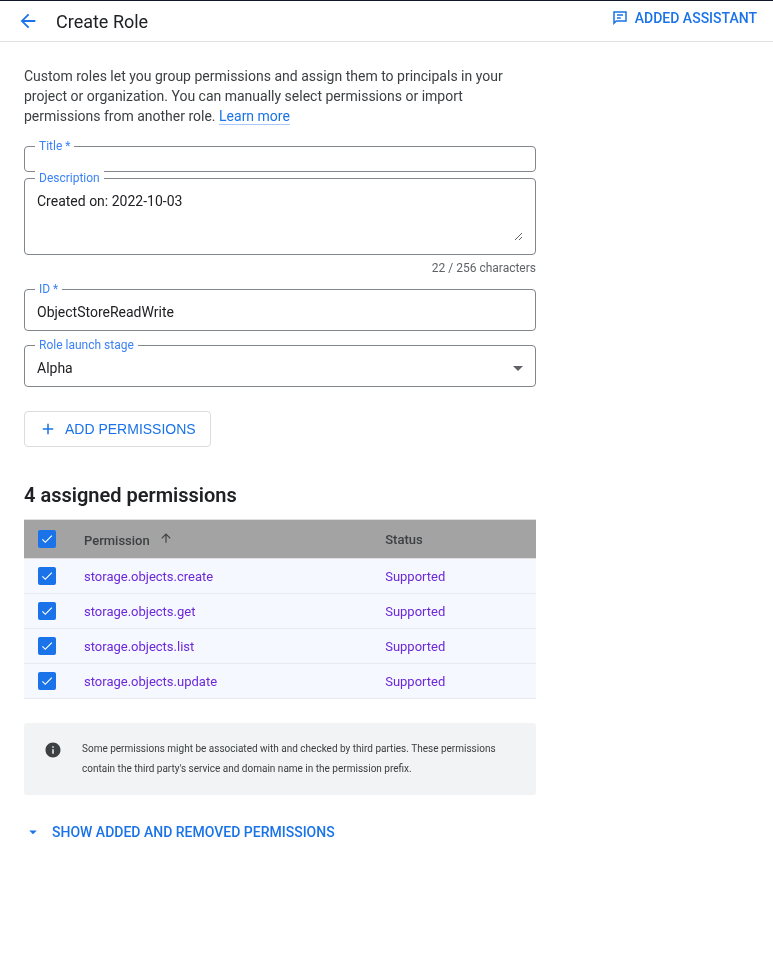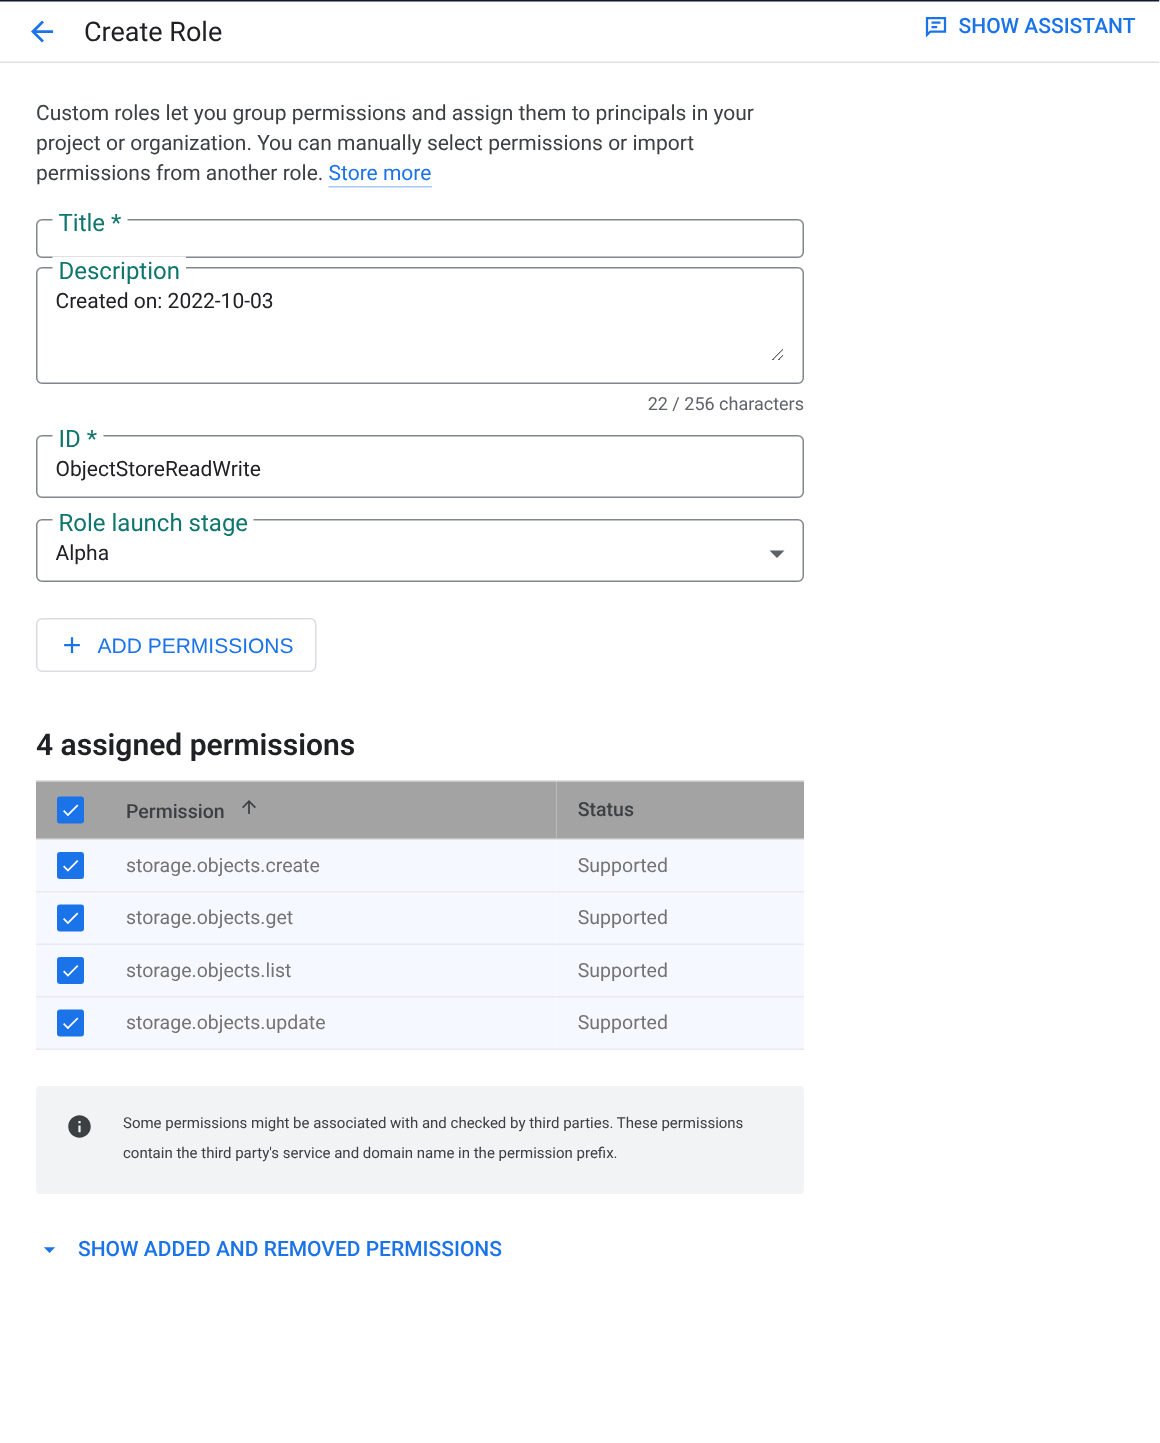--- a/index.html
+++ b/index.html
@@ -8,21 +8,21 @@
     .header-left { display: flex; align-items: center; gap: 16px; }
     .back-arrow { width: 24px; height: 24px; display: flex; align-items: center; justify-content: center; color: #1a73e8; cursor: pointer; }
     .page-title { font-size: 18px; font-weight: 400; color: #202124; }
     .help-assistant { display: flex; align-items: center; gap: 6px; color: #1a73e8; font-weight: 500; font-size: 14px; cursor: pointer; }
     .help-assistant svg { width: 18px; height: 18px; }
     .content { padding: 24px; max-width: 560px; }
     .intro { font-size: 14px; line-height: 20px; color: #3c4043; margin-bottom: 20px; }
     .learn-more { color: #1a73e8; text-decoration: none; border-bottom: 1px solid #a8c7fa; cursor: pointer; }
     .field-group { position: relative; margin-bottom: 6px; }
     .field-border { border: 1px solid #80868b; border-radius: 4px; padding: 14px 12px 10px 12px; position: relative; }
-    .field-label { position: absolute; top: -8px; left: 10px; background: #fff; padding: 0 4px; font-size: 16px; color: #0f766e; }
+    .field-label { position: absolute; top: -8px; left: 10px; background: #fff; padding: 0 4px; font-size: 12px; color: #3b82f6; }
     .field-input { width: 100%; border: none; outline: none; font-size: 14px; color: #202124; font-family: inherit; background: transparent; padding: 0; }
     .textarea-border { border: 1px solid #80868b; border-radius: 4px; padding: 14px 12px 10px 12px; position: relative; }
     .field-textarea { width: 100%; border: none; outline: none; font-size: 14px; color: #202124; font-family: inherit; resize: vertical; min-height: 48px; background: transparent; padding: 0; }
     .char-count { text-align: right; font-size: 12px; color: #5f6368; margin-bottom: 14px; }
     .select-border { border: 1px solid #80868b; border-radius: 4px; padding: 14px 12px 10px 12px; position: relative; display: flex; align-items: center; justify-content: space-between; cursor: pointer; }
     .select-value { font-size: 14px; color: #202124; }
     .dropdown-icon { width: 0; height: 0; border-left: 5px solid transparent; border-right: 5px solid transparent; border-top: 5px solid #5f6368; }
     .add-permissions-btn { display: inline-flex; align-items: center; gap: 8px; border: 1px solid #dadce0; border-radius: 4px; padding: 8px 14px; color: #1a73e8; font-weight: 500; font-size: 14px; background: #fff; cursor: pointer; margin-top: 18px; }
     .add-permissions-btn svg { width: 18px; height: 18px; }
     .section-heading { font-size: 20px; font-weight: 600; color: #202124; margin-top: 36px; margin-bottom: 12px; }
@@ -34,21 +34,21 @@
     .filter-actions { display: flex; align-items: center; gap: 18px; }
     .help-icon-circle { width: 20px; height: 20px; color: #202124; cursor: pointer; }
     .divider-v { width: 1px; height: 22px; background: #dadce0; }
     .columns-icon { width: 20px; height: 20px; cursor: pointer; }
     table { width: 100%; border-collapse: collapse; }
     thead tr { background: #a3a3a3; }
     th { text-align: left; font-weight: 500; font-size: 13px; color: #3c4043; padding: 10px 14px; border-bottom: 1px solid #e0e0e0; }
     th.checkbox-col { width: 44px; }
     .sort-arrow { margin-left: 6px; display: inline-block; }
     tbody tr { background: #f5f9ff; border-bottom: 1px solid #e8eaed; }
-    td { padding: 8px 14px; font-size: 13px; color: #737373; margin-top: 32px; }
+    td { padding: 8px 14px; font-size: 13px; color: #6d28d9; margin-top: 32px; }
     .chk { width: 18px; height: 18px; background: #1a73e8; border-radius: 2px; display: flex; align-items: center; justify-content: center; cursor: pointer; }
     .chk svg { width: 14px; height: 14px; color: #fff; }
     .info-box { background: #f1f3f4; padding: 16px 16px 16px 58px; margin-top: 24px; position: relative; font-size: 10px; line-height: 20px; color: #3c4043; border-radius: 3px; }
     .info-icon { position: absolute; left: 20px; top: 18px; width: 18px; height: 18px; }
     .show-added { display: flex; align-items: center; gap: 10px; color: #1a73e8; font-weight: 500; font-size: 14px; margin-top: 28px; cursor: pointer; }
     .chevron-down { width: 18px; height: 18px; }
     .mb14 { margin-bottom: 14px; }
   </style>
 </head>
 <body>
@@ -60,28 +60,28 @@
           <path d="M20 11H7.83l5.59-5.59L12 4l-8 8 8 8 1.41-1.41L7.83 13H20v-2z"></path>
         </svg>
     </div>
     <div class="page-title">Create Role</div>
   </div>
   <div class="help-assistant">
     <svg viewBox="0 0 24 24" fill="none" stroke="currentColor" stroke-width="2">
         <path d="M4 4h16v12H7l-3 3V4z"></path>
         <path d="M8 8h8M8 12h5"></path>
       </svg>
-    <span>SHOW ASSISTANT</span>
+    <span>ADDED ASSISTANT</span>
   </div>
 </div>
 
 <div class="content">
 
   <p class="intro">
-    <span>Custom roles let you group permissions and assign them to principals in your project or organization. You can manually select permissions or import permissions from another role. </span><a class="learn-more">Store more</a>
+    <span>Custom roles let you group permissions and assign them to principals in your project or organization. You can manually select permissions or import permissions from another role. </span><a class="learn-more">Learn more</a>
   </p>
 
   <div class="field-group">
     <div class="field-border">
       <span class="field-label">Title *</span>
     </div>
   </div>
 
   <div class="field-group">
     <div class="textarea-border">

